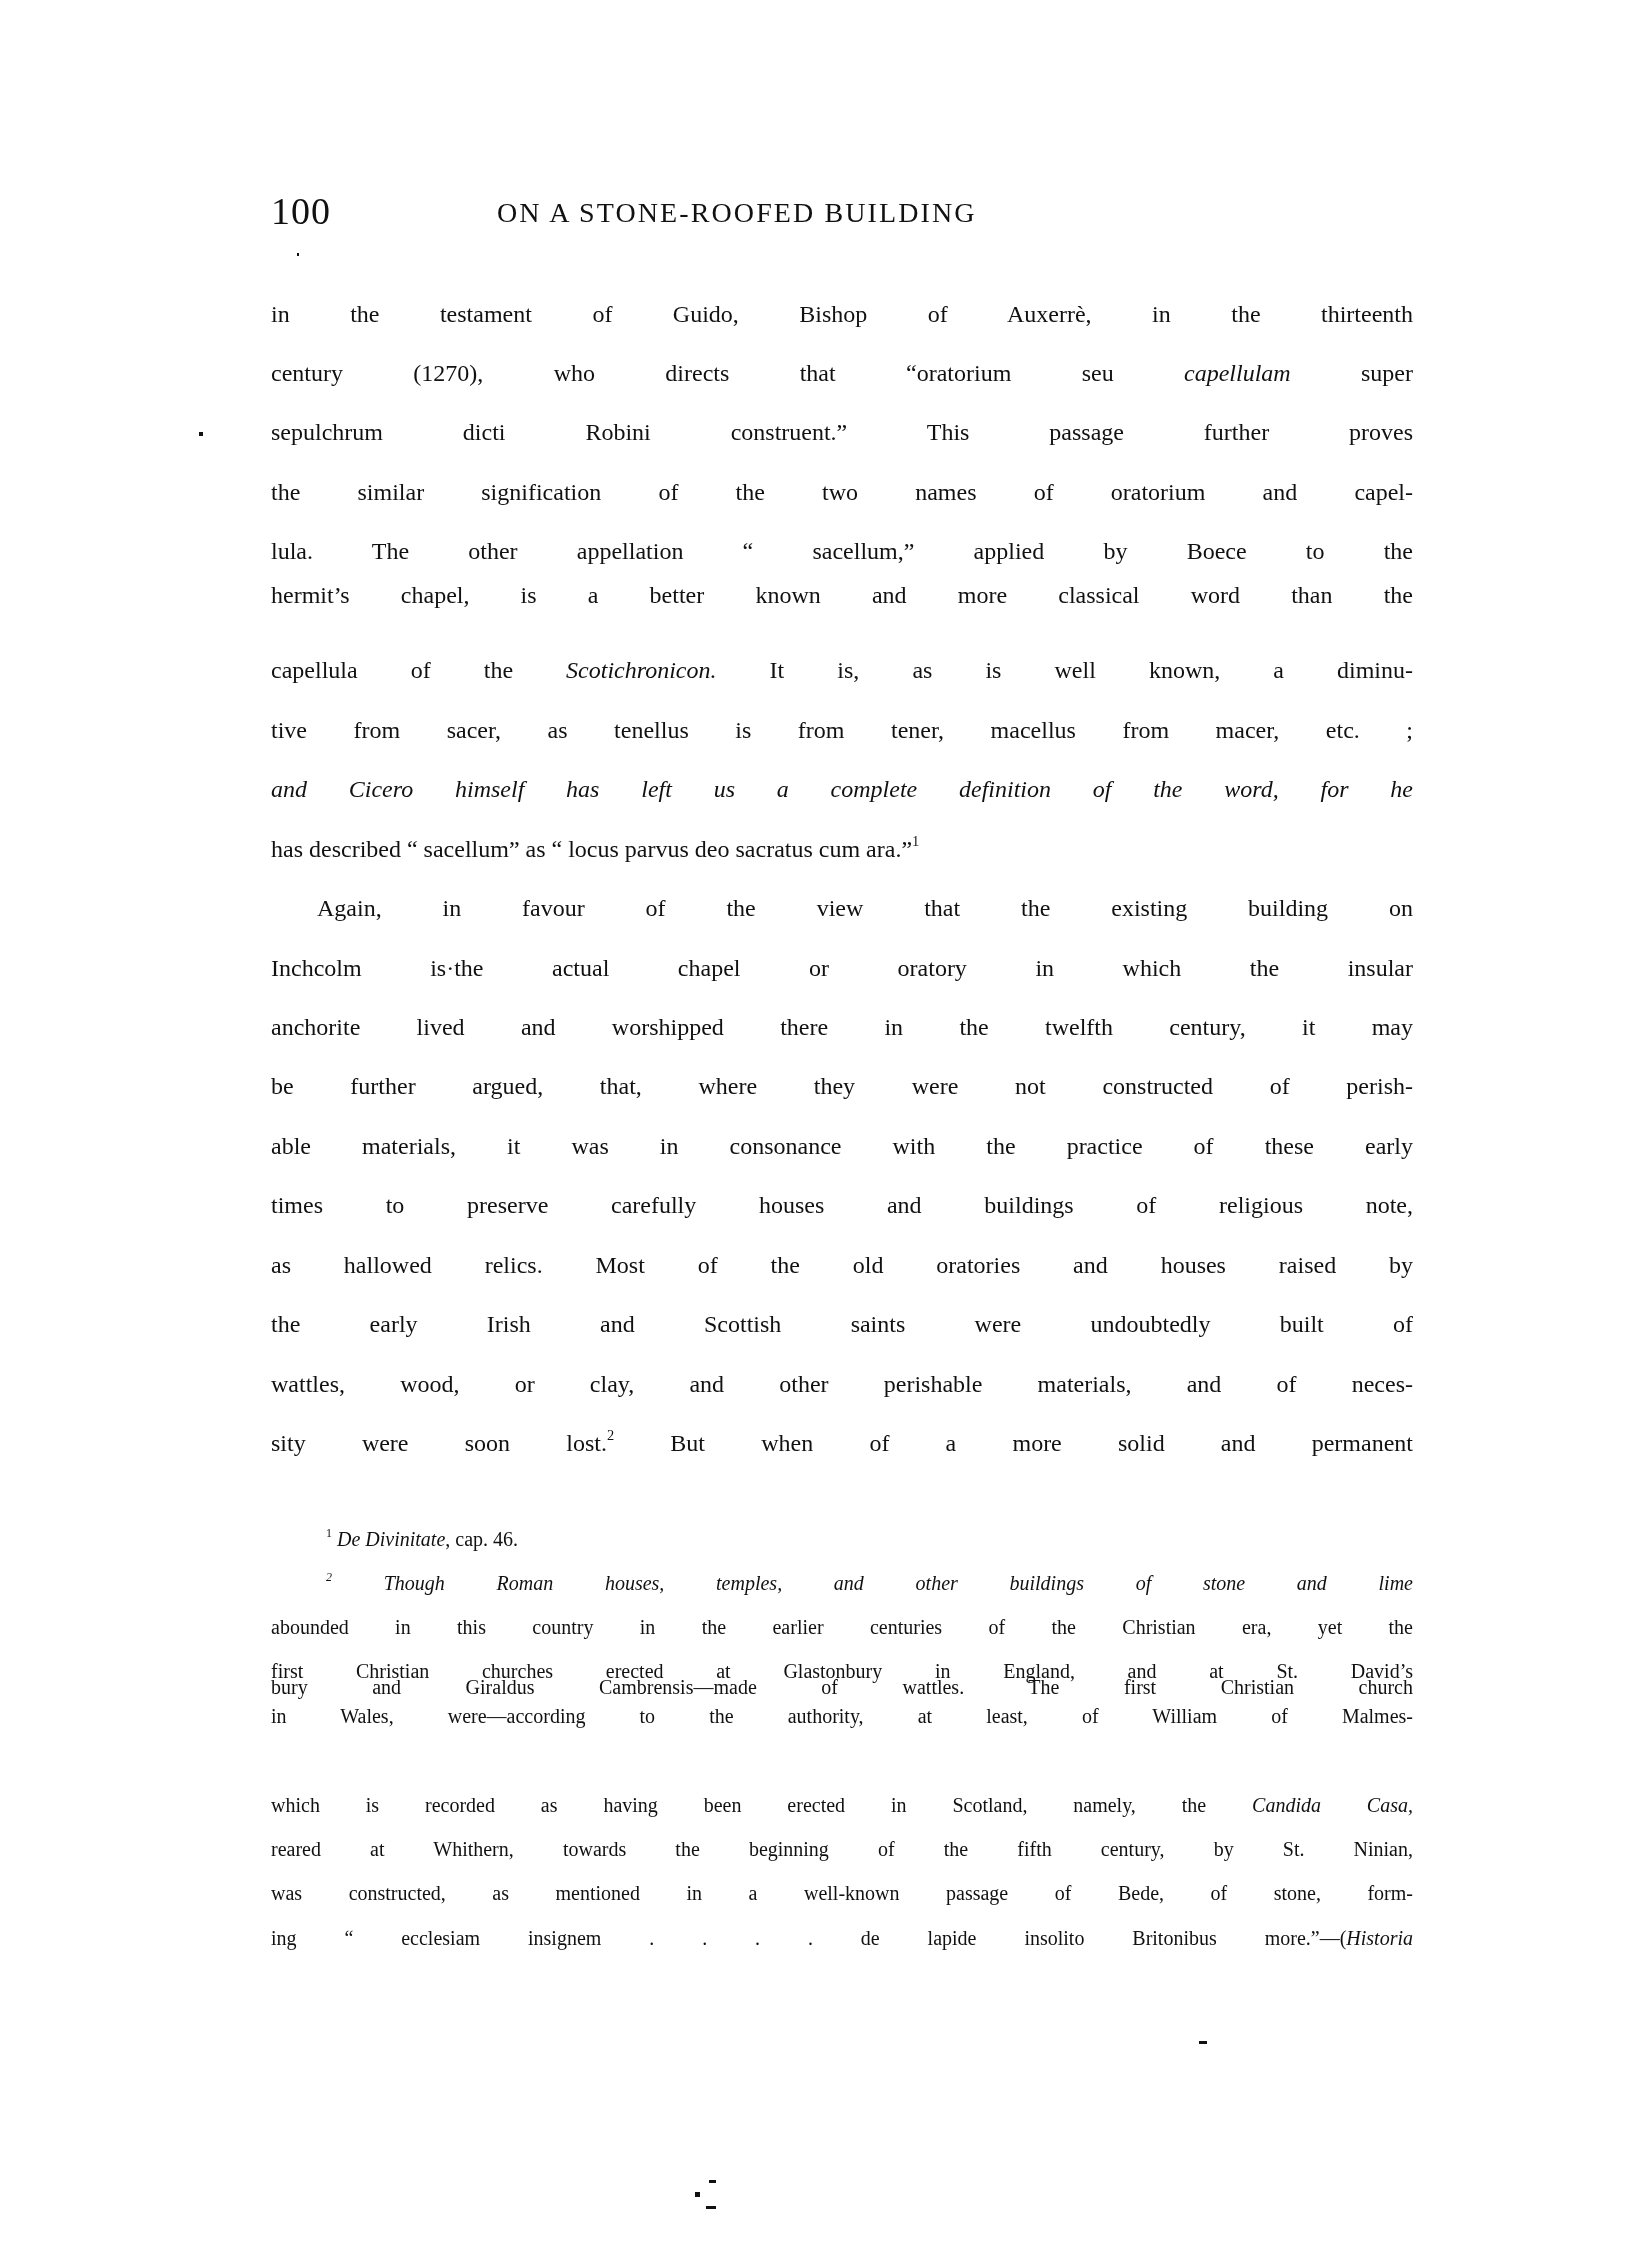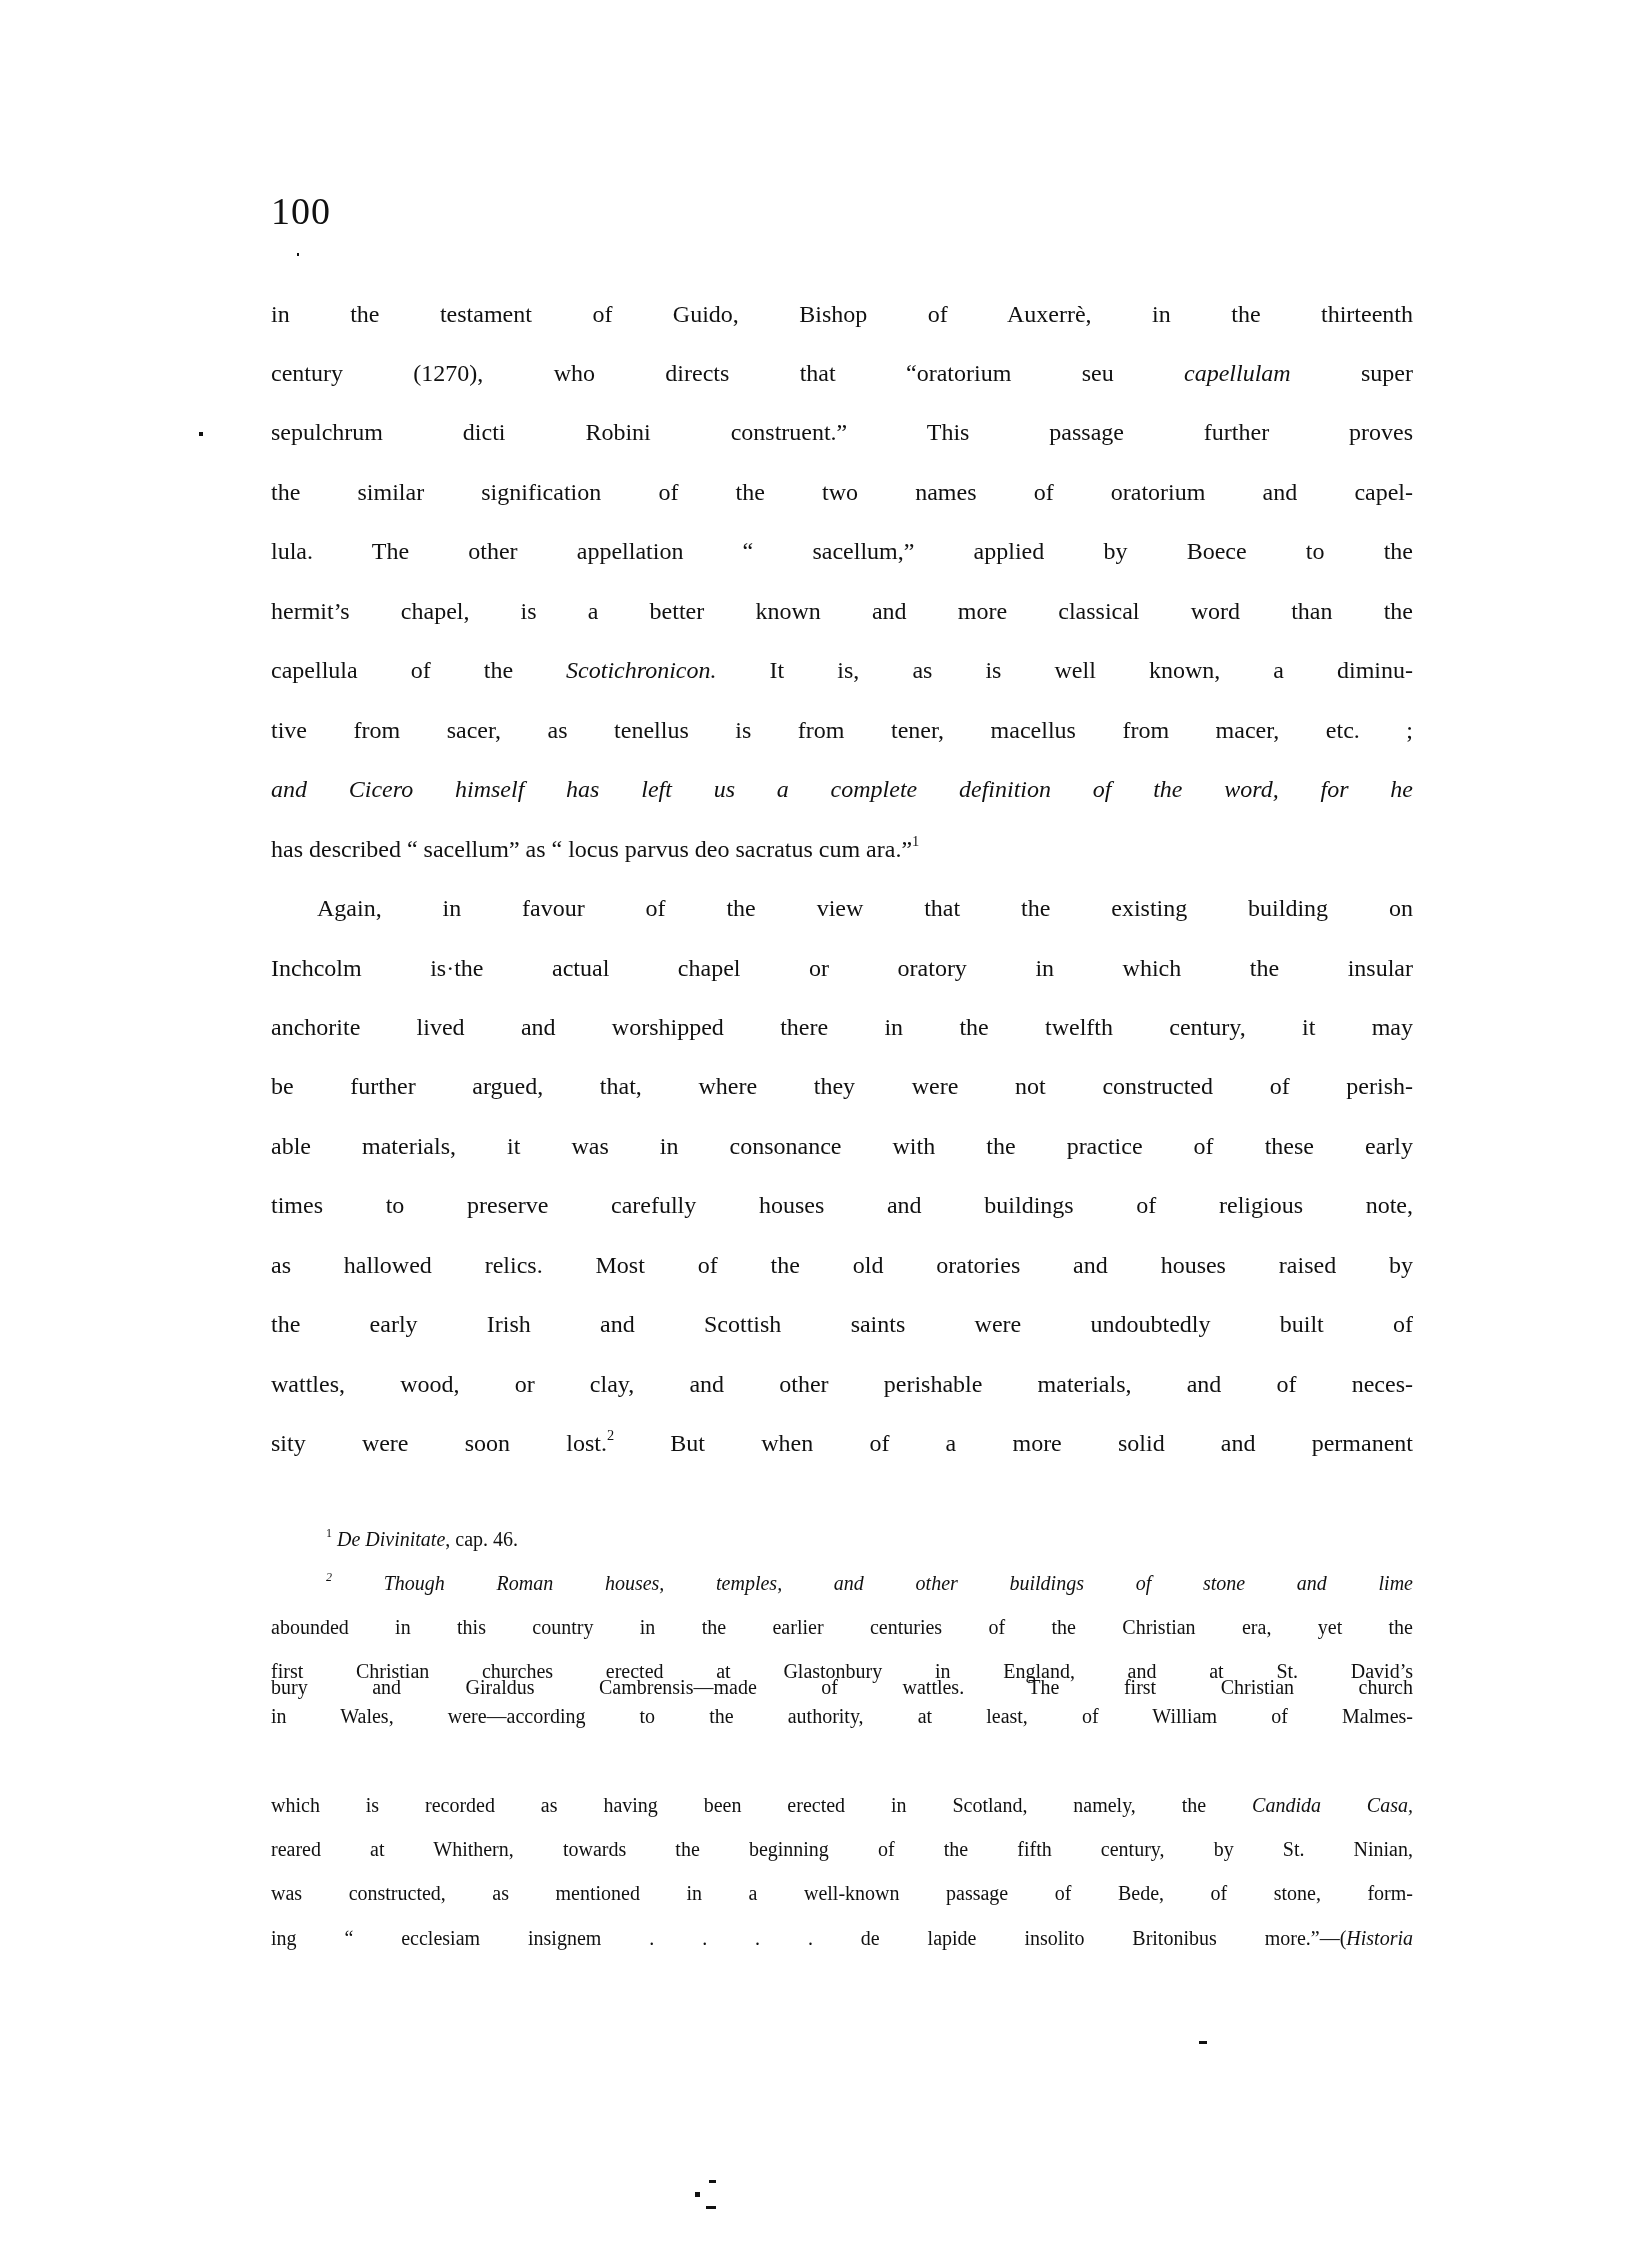--- a/index.html
+++ b/index.html
@@ -19,29 +19,30 @@
   sup { font-size: 60%; line-height: 0; vertical-align: 0.75em; }
   .mark { position: absolute; background: #111; }
 </style>
 </head>
 <body>
 
 <div class="page">
 
   <div class="running-head serif">
     <span class="page-number">100</span>
+    <span class="head-title">ON A STONE-ROOFED BUILDING</span>
   </div>
 
   <div id="body-text">
       <div class="line serif body-line" style="top: 293px;"><span>in the testament of Guido, Bishop of Auxerrè, in the thirteenth</span></div>
       <div class="line serif body-line" style="top: 352px;"><span>century (1270), who directs that “oratorium seu </span><i>capellulam</i><span> super</span></div>
       <div class="line serif body-line" style="top: 411px;"><span>sepulchrum dicti Robini construent.”  This passage further proves</span></div>
       <div class="line serif body-line" style="top: 471px;"><span>the similar signification of the two names of oratorium and capel-</span></div>
       <div class="line serif body-line" style="top: 530px;"><span>lula.  The other appellation “ sacellum,” applied by Boece to the</span></div>
-      <div class="line serif body-line" style="top: 590px;"><span>hermit’s chapel, is a better known and more classical word than the</span></div>
+      <div class="line serif body-line" style="top: 574px;"><span>hermit’s chapel, is a better known and more classical word than the</span></div>
       <div class="line serif body-line" style="top: 649px;"><span>capellula of the </span><i>Scotichronicon.</i><span>  It is, as is well known, a diminu-</span></div>
       <div class="line serif body-line" style="top: 709px;"><span>tive from sacer, as tenellus is from tener, macellus from macer, etc. ;</span></div>
       <div class="line serif body-line" style="top: 768px; font-style: italic;"><span>and Cicero himself has left us a complete definition of the word, for he</span></div>
       <div class="line serif body-line last" style="top: 828px;"><span>has described “ sacellum” as “ locus parvus deo sacratus cum ara.”</span><sup>1</sup></div>
       <div class="line serif body-line indent" style="top: 887px;"><span>Again, in favour of the view that the existing building on</span></div>
       <div class="line serif body-line" style="top: 947px;"><span>Inchcolm is·the actual chapel or oratory in which the insular</span></div>
       <div class="line serif body-line" style="top: 1006px;"><span>anchorite lived and worshipped there in the twelfth century, it may</span></div>
       <div class="line serif body-line" style="top: 1065px;"><span>be further argued, that, where they were not constructed of perish-</span></div>
       <div class="line serif body-line" style="top: 1125px;"><span>able materials, it was in consonance with the practice of these early</span></div>
       <div class="line serif body-line" style="top: 1184px;"><span>times to preserve carefully houses and buildings of religious note,</span></div>

